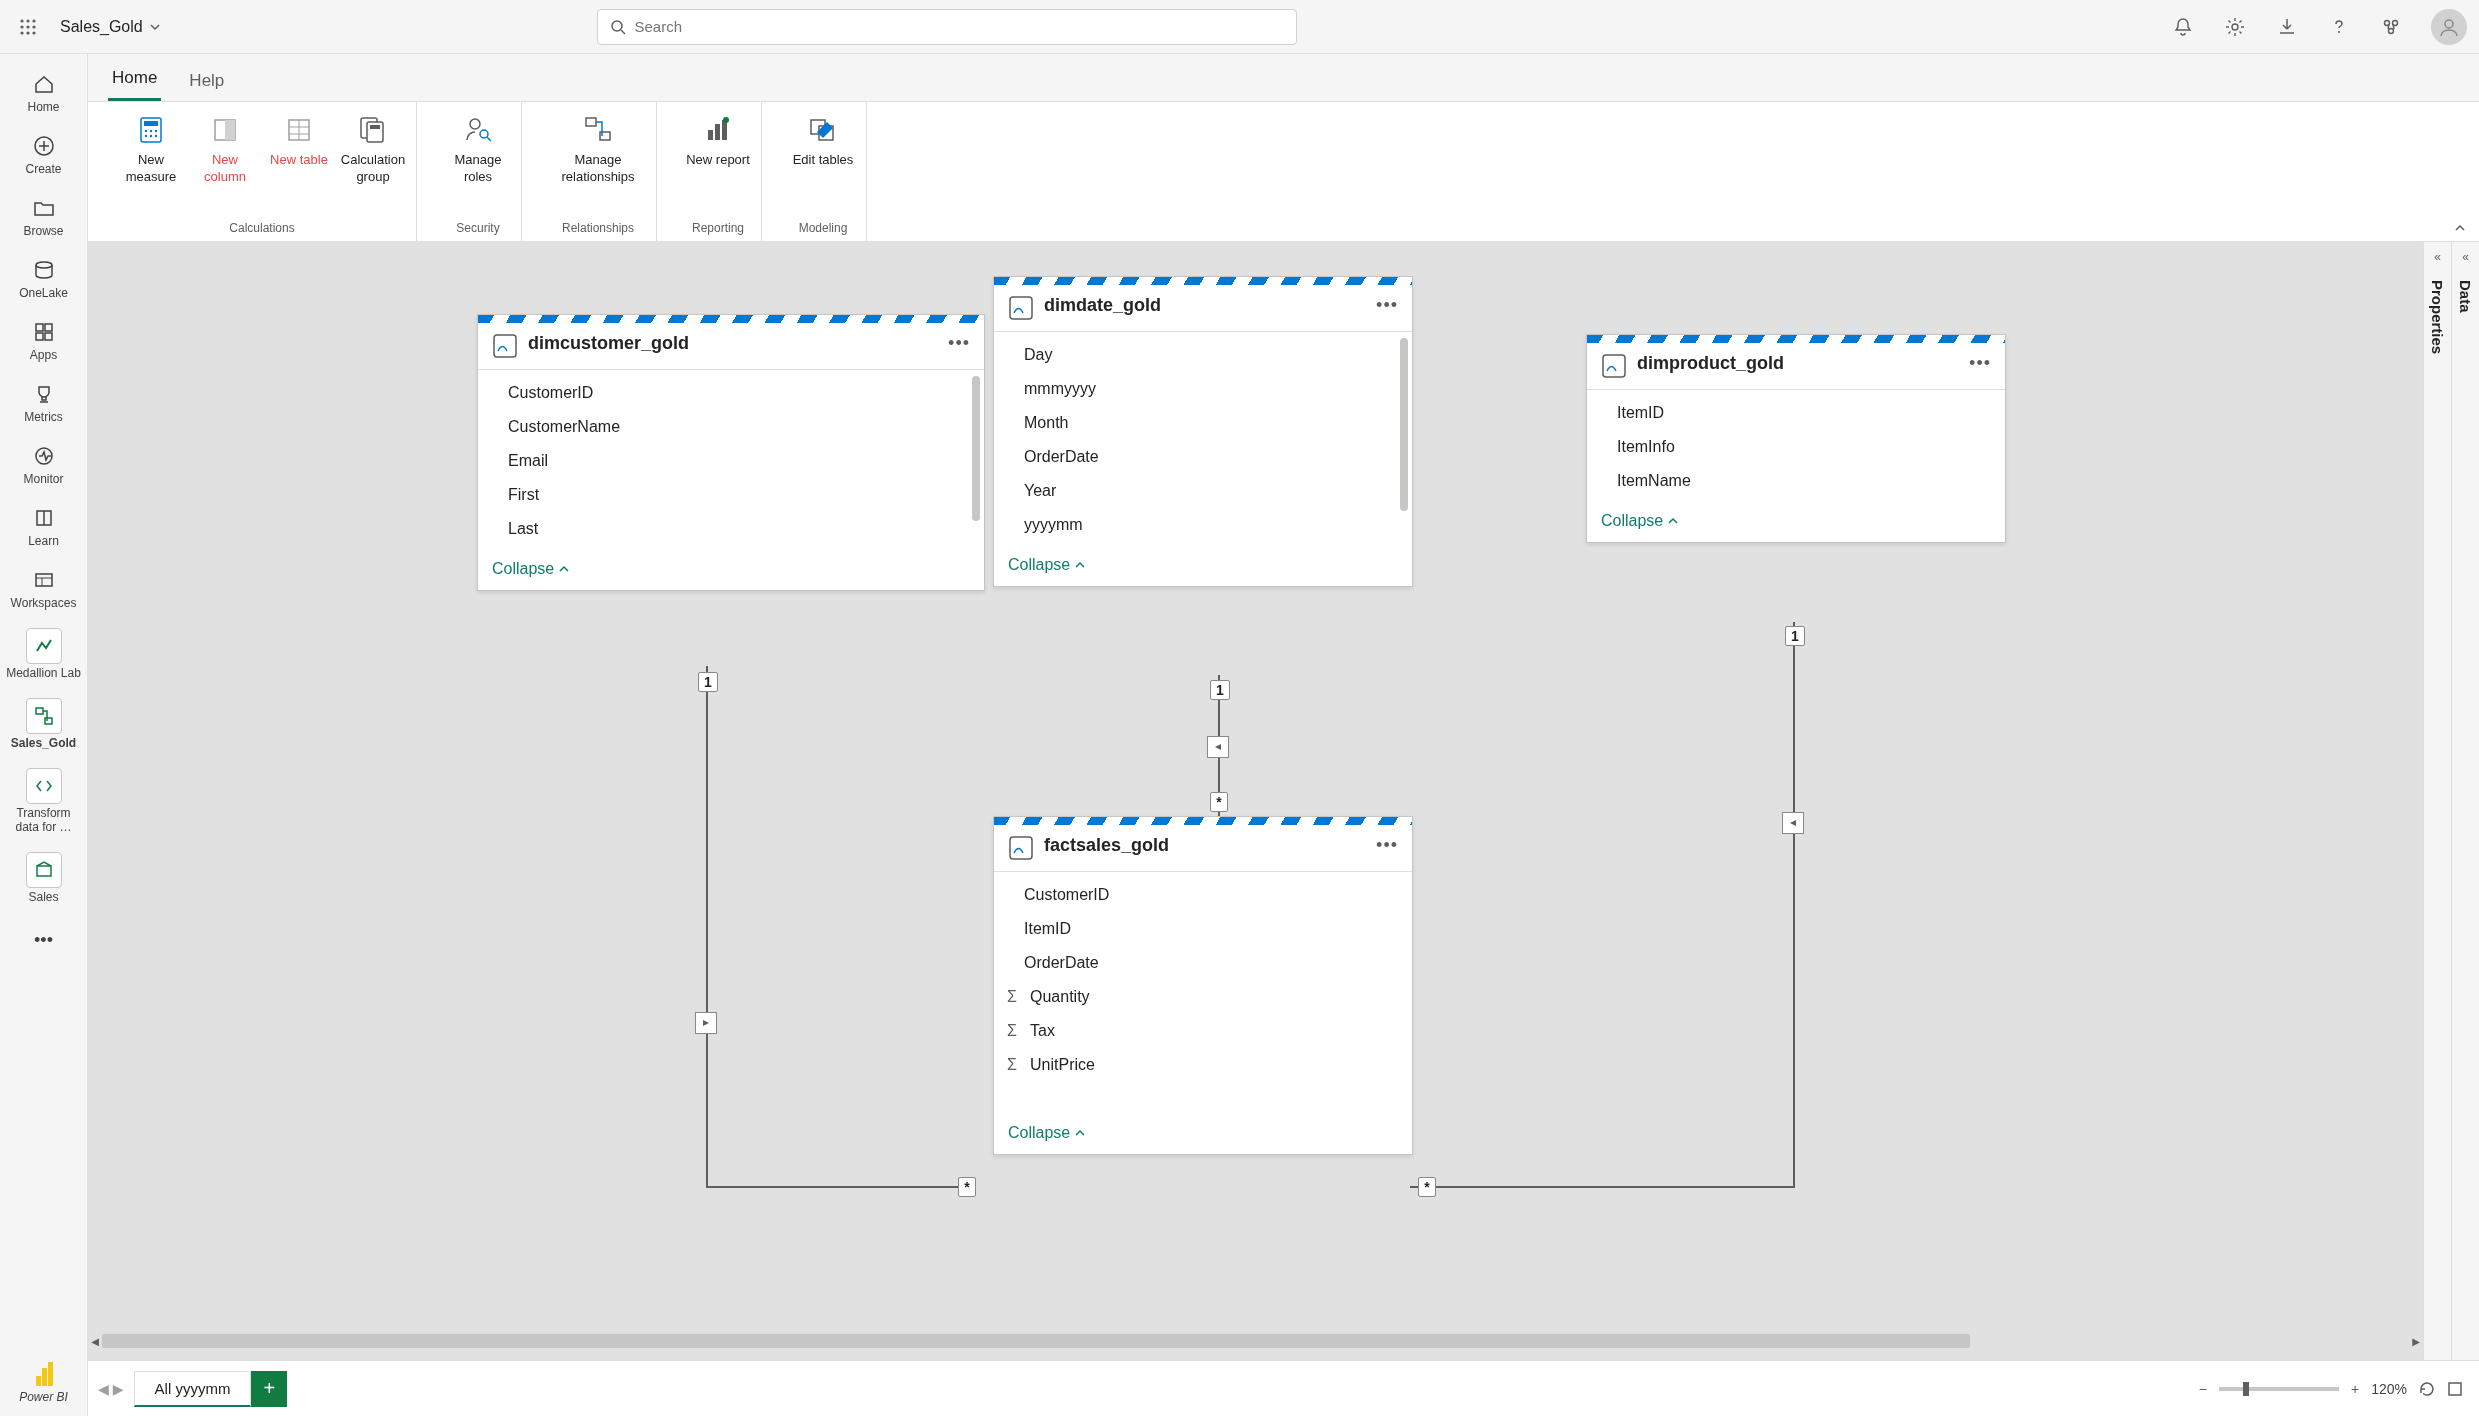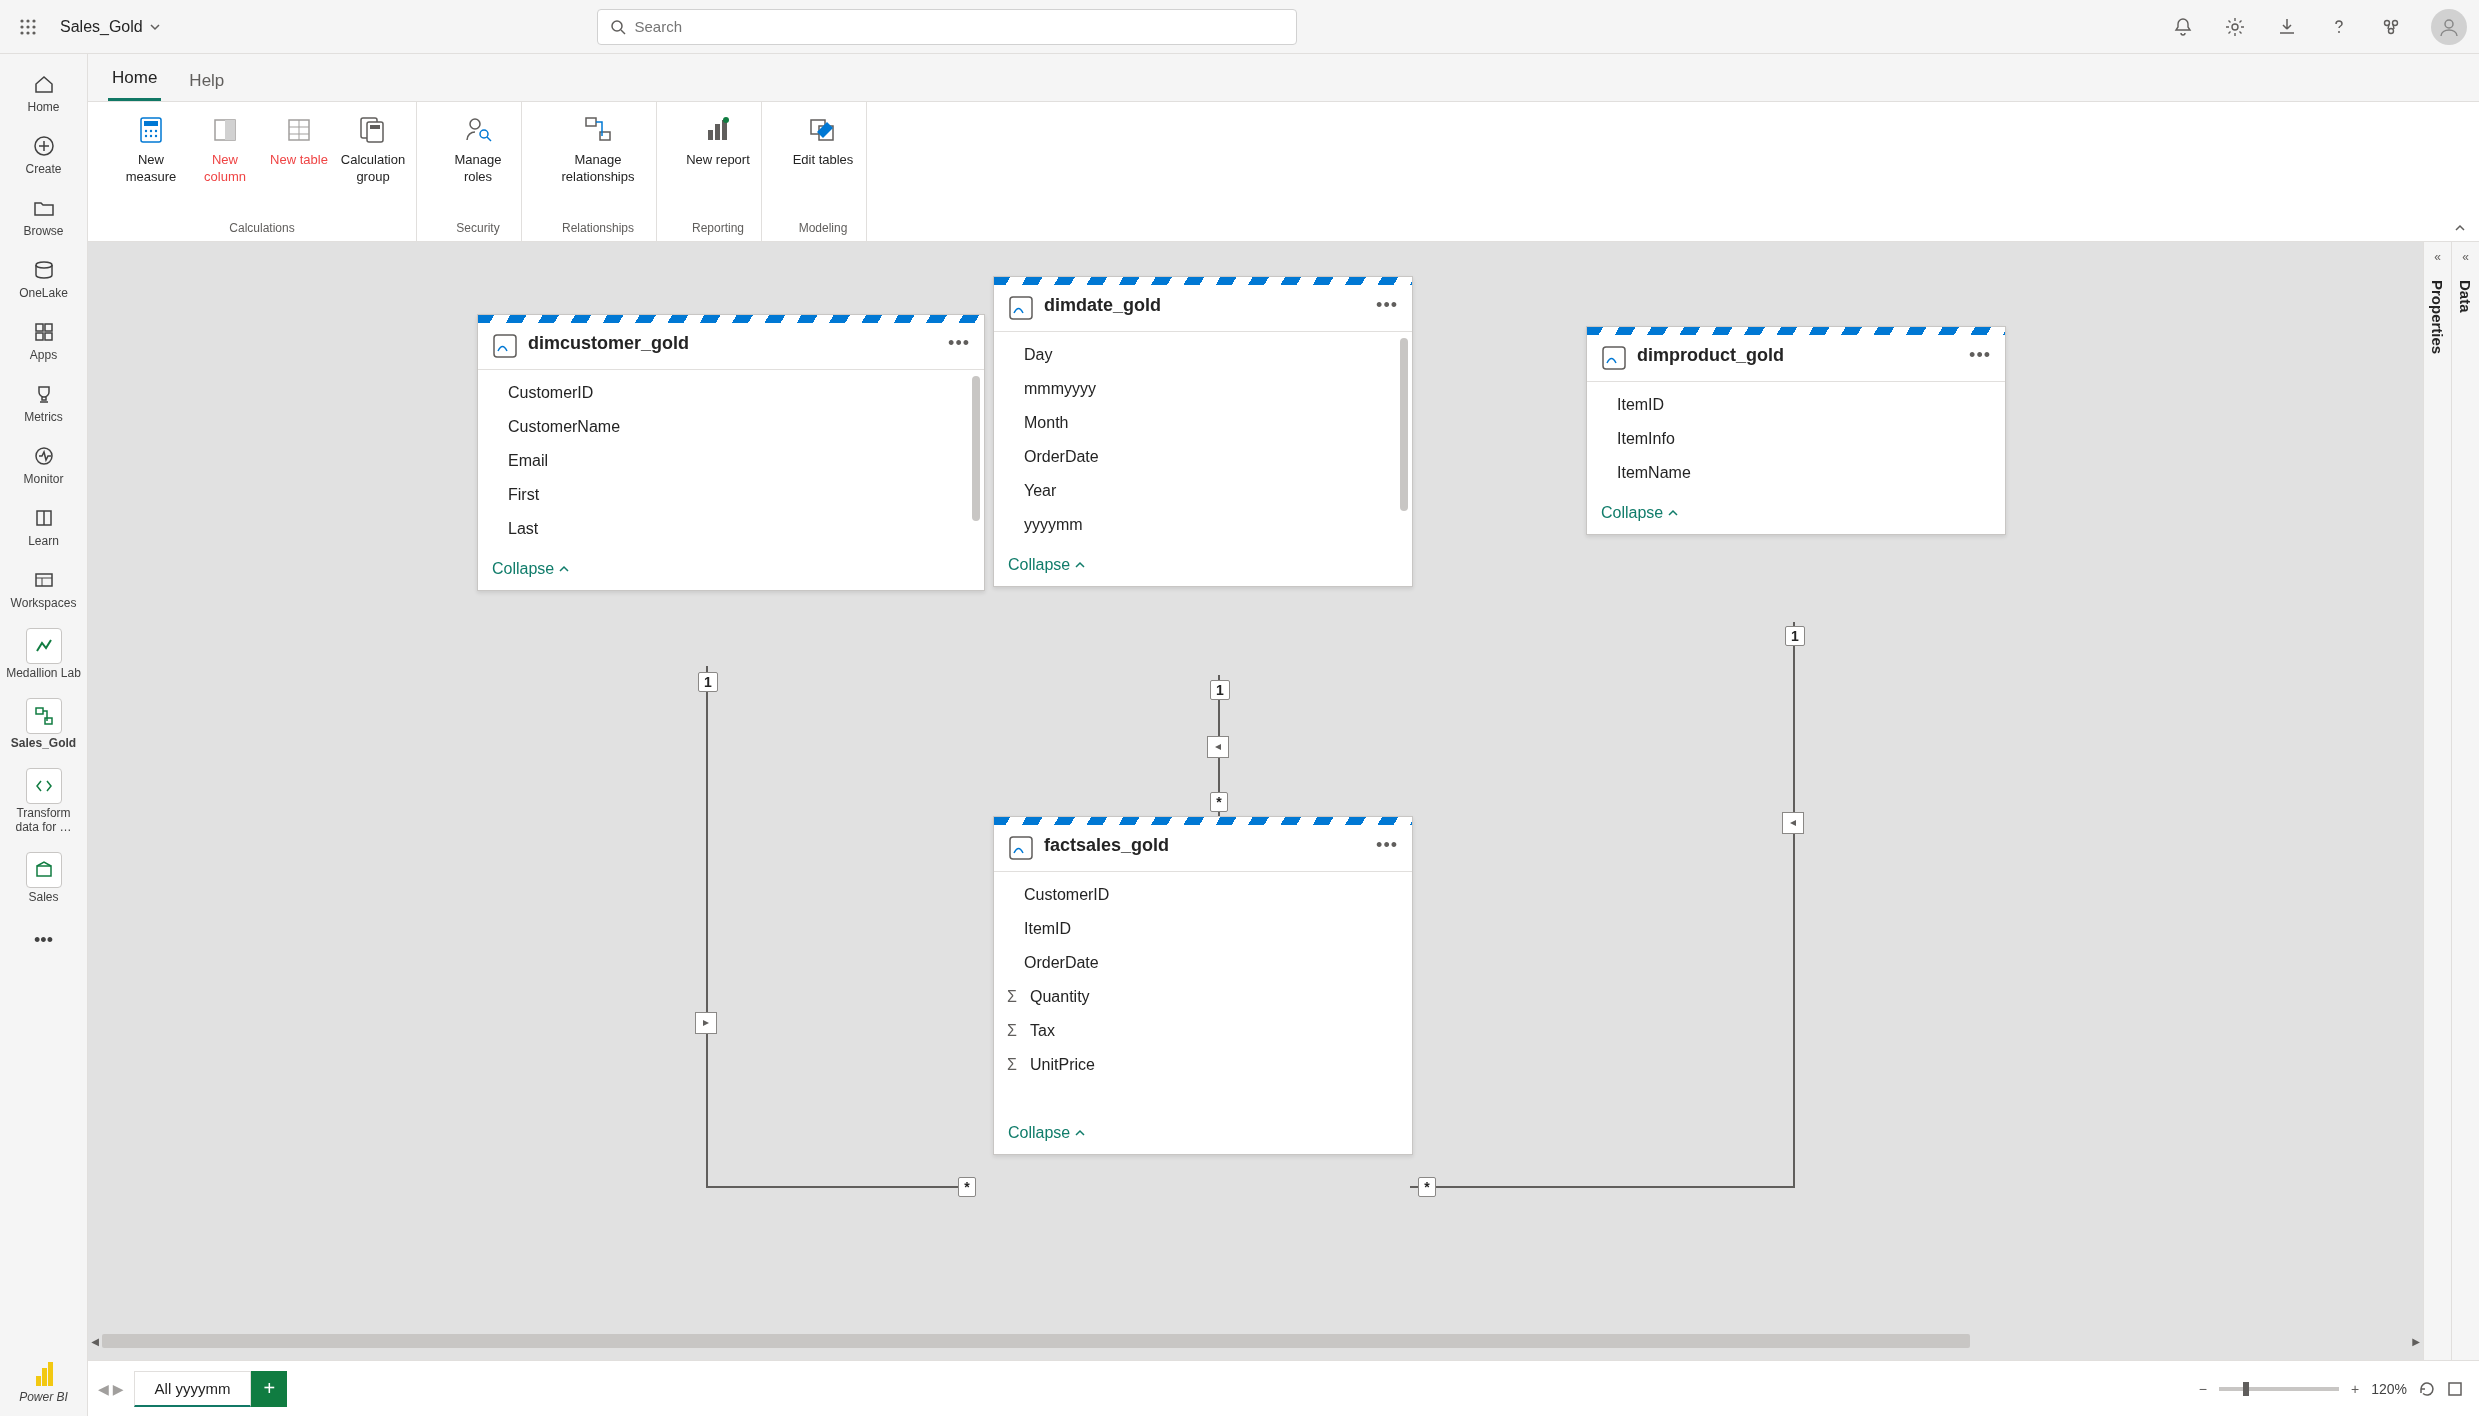--- a/index.html
+++ b/index.html
@@ -507,21 +507,21 @@
           </div>
       </div>
       <div class="tcard-foot"><span class="collapse-link">
             <span>Collapse</span>
             <svg width="12" height="12" viewBox="0 0 12 12">
               <path d="M2 8l4-4 4 4" fill="none" stroke="#107c6a" stroke-width="1.5"></path>
             </svg>
           </span></div>
     </div>
 
-    <div class="tcard" style="left:1498px; top:84px; width:420px;">
+    <div class="tcard" style="left:1498px; top:92px; width:420px;">
       <div class="tcard-stripe"></div>
       <div class="tcard-head">
         <span class="ticon">
             <svg width="26" height="26" viewBox="0 0 26 26">
               <rect x="2" y="2" width="22" height="22" rx="3" fill="none" stroke="#605e5c" stroke-width="1.5"></rect>
               <path d="M6 18c3-6 6-6 9 0" fill="none" stroke="#0078d4" stroke-width="1.5"></path>
             </svg>
           </span>
         <span class="tname">dimproduct_gold</span>
         <span class="tmenu">•••</span>

